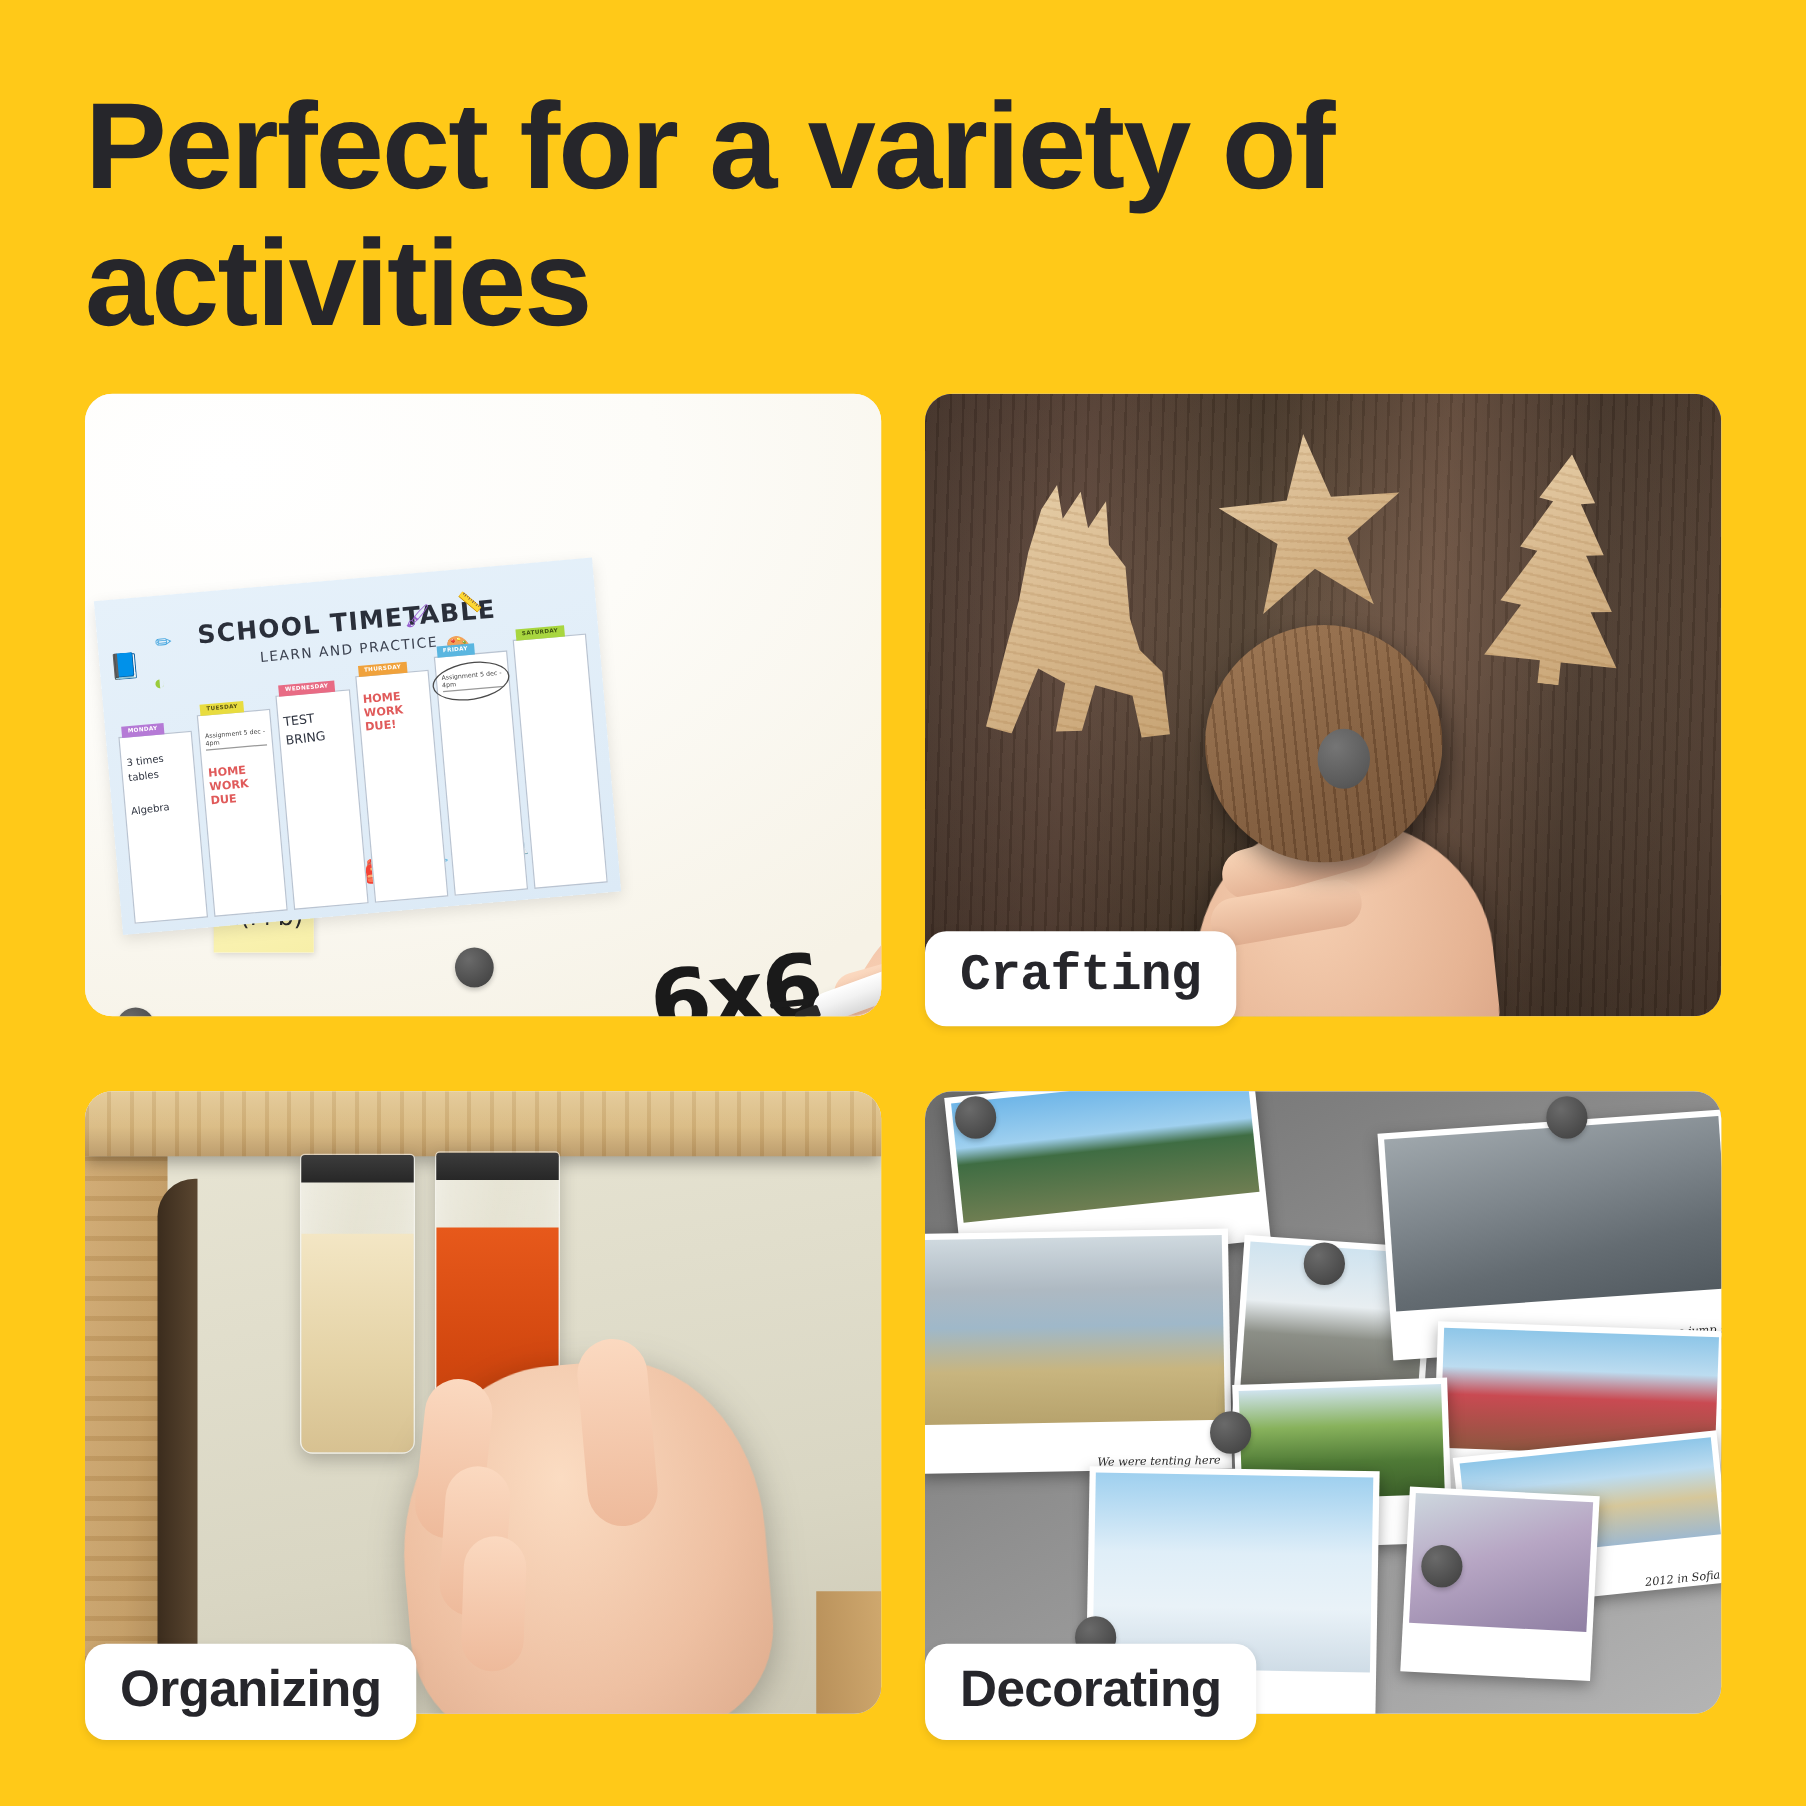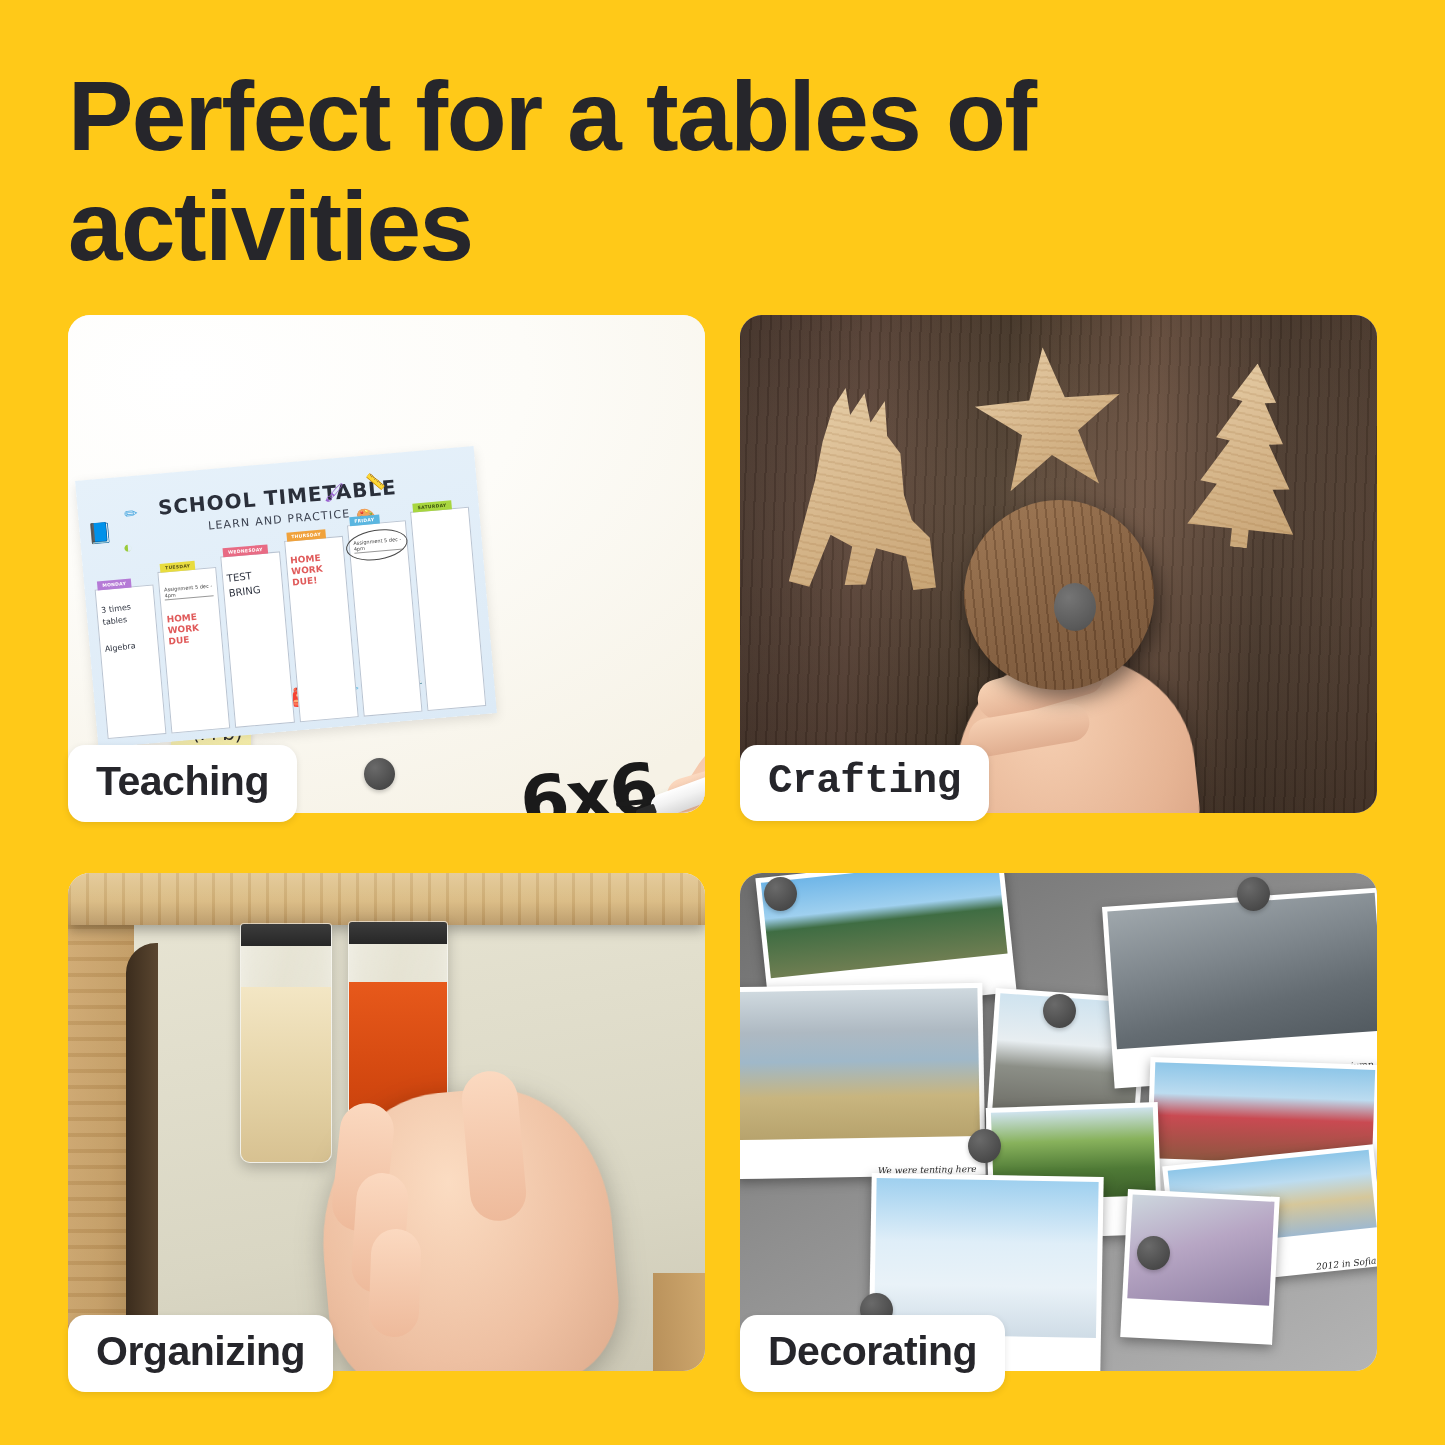--- a/index.html
+++ b/index.html
@@ -347,21 +347,21 @@
   .pic-climb  { background: linear-gradient(170deg,#9fa7ac 0%,#7e868c 40%,#646c72 70%,#525a60 100%); }
   .pic-selfie { background: linear-gradient(180deg,#8ec6e8 0%,#bcdcf0 32%,#c94a52 55%,#8e5640 100%); }
   .pic-palms  { background: linear-gradient(180deg,#cfe3ee 0%,#88b25c 35%,#4f7a36 68%,#3c5f2a 100%); }
   .pic-snow   { background: linear-gradient(180deg,#9fd0ef 0%,#dfeef8 40%,#e9f2f8 68%,#cfdce6 100%); }
   .pic-beach  { background: linear-gradient(180deg,#8ec6e8 0%,#bcdcf0 30%,#d6c79a 60%,#9fb9cf 100%); }
   .pic-hat    { background: linear-gradient(160deg,#cdd7de 0%,#b7a6c4 45%,#8f7fa3 100%); }
 </style>
 </head>
 <body>
 
-<h1 class="headline">Perfect for a tables of activities</h1>
+<h1 class="headline">Perfect for a variety of activities</h1>
 
 <div class="cards">
 
   <div class="card tl">
     <div class="scene">
       <div class="wb"></div>
 
       <div class="magnet" style="left:96px;top:371px;width:30px;height:31px;"></div>
       <div class="magnet" style="left:330px;top:341px;width:31px;height:32px;"></div>
       <div class="magnet" style="left:296px;top:443px;width:31px;height:32px;"></div>
@@ -518,18 +518,17 @@
 
       <div class="magnet" style="left:24px;top:4px;width:33px;height:34px;z-index:20;"></div>
       <div class="magnet" style="left:303px;top:121px;width:33px;height:34px;z-index:20;"></div>
       <div class="magnet" style="left:497px;top:4px;width:33px;height:34px;z-index:20;"></div>
       <div class="magnet" style="left:228px;top:256px;width:33px;height:34px;z-index:20;"></div>
       <div class="magnet" style="left:397px;top:363px;width:33px;height:34px;z-index:20;"></div>
       <div class="magnet" style="left:120px;top:420px;width:33px;height:34px;z-index:20;"></div>
     </div>
   </div>
 
-  <div class="chip tl">Teaching</div>
   <div class="chip tr">Crafting</div>
   <div class="chip bl">Organizing</div>
   <div class="chip br">Decorating</div>
 
 </div>
 
 </body></html>

